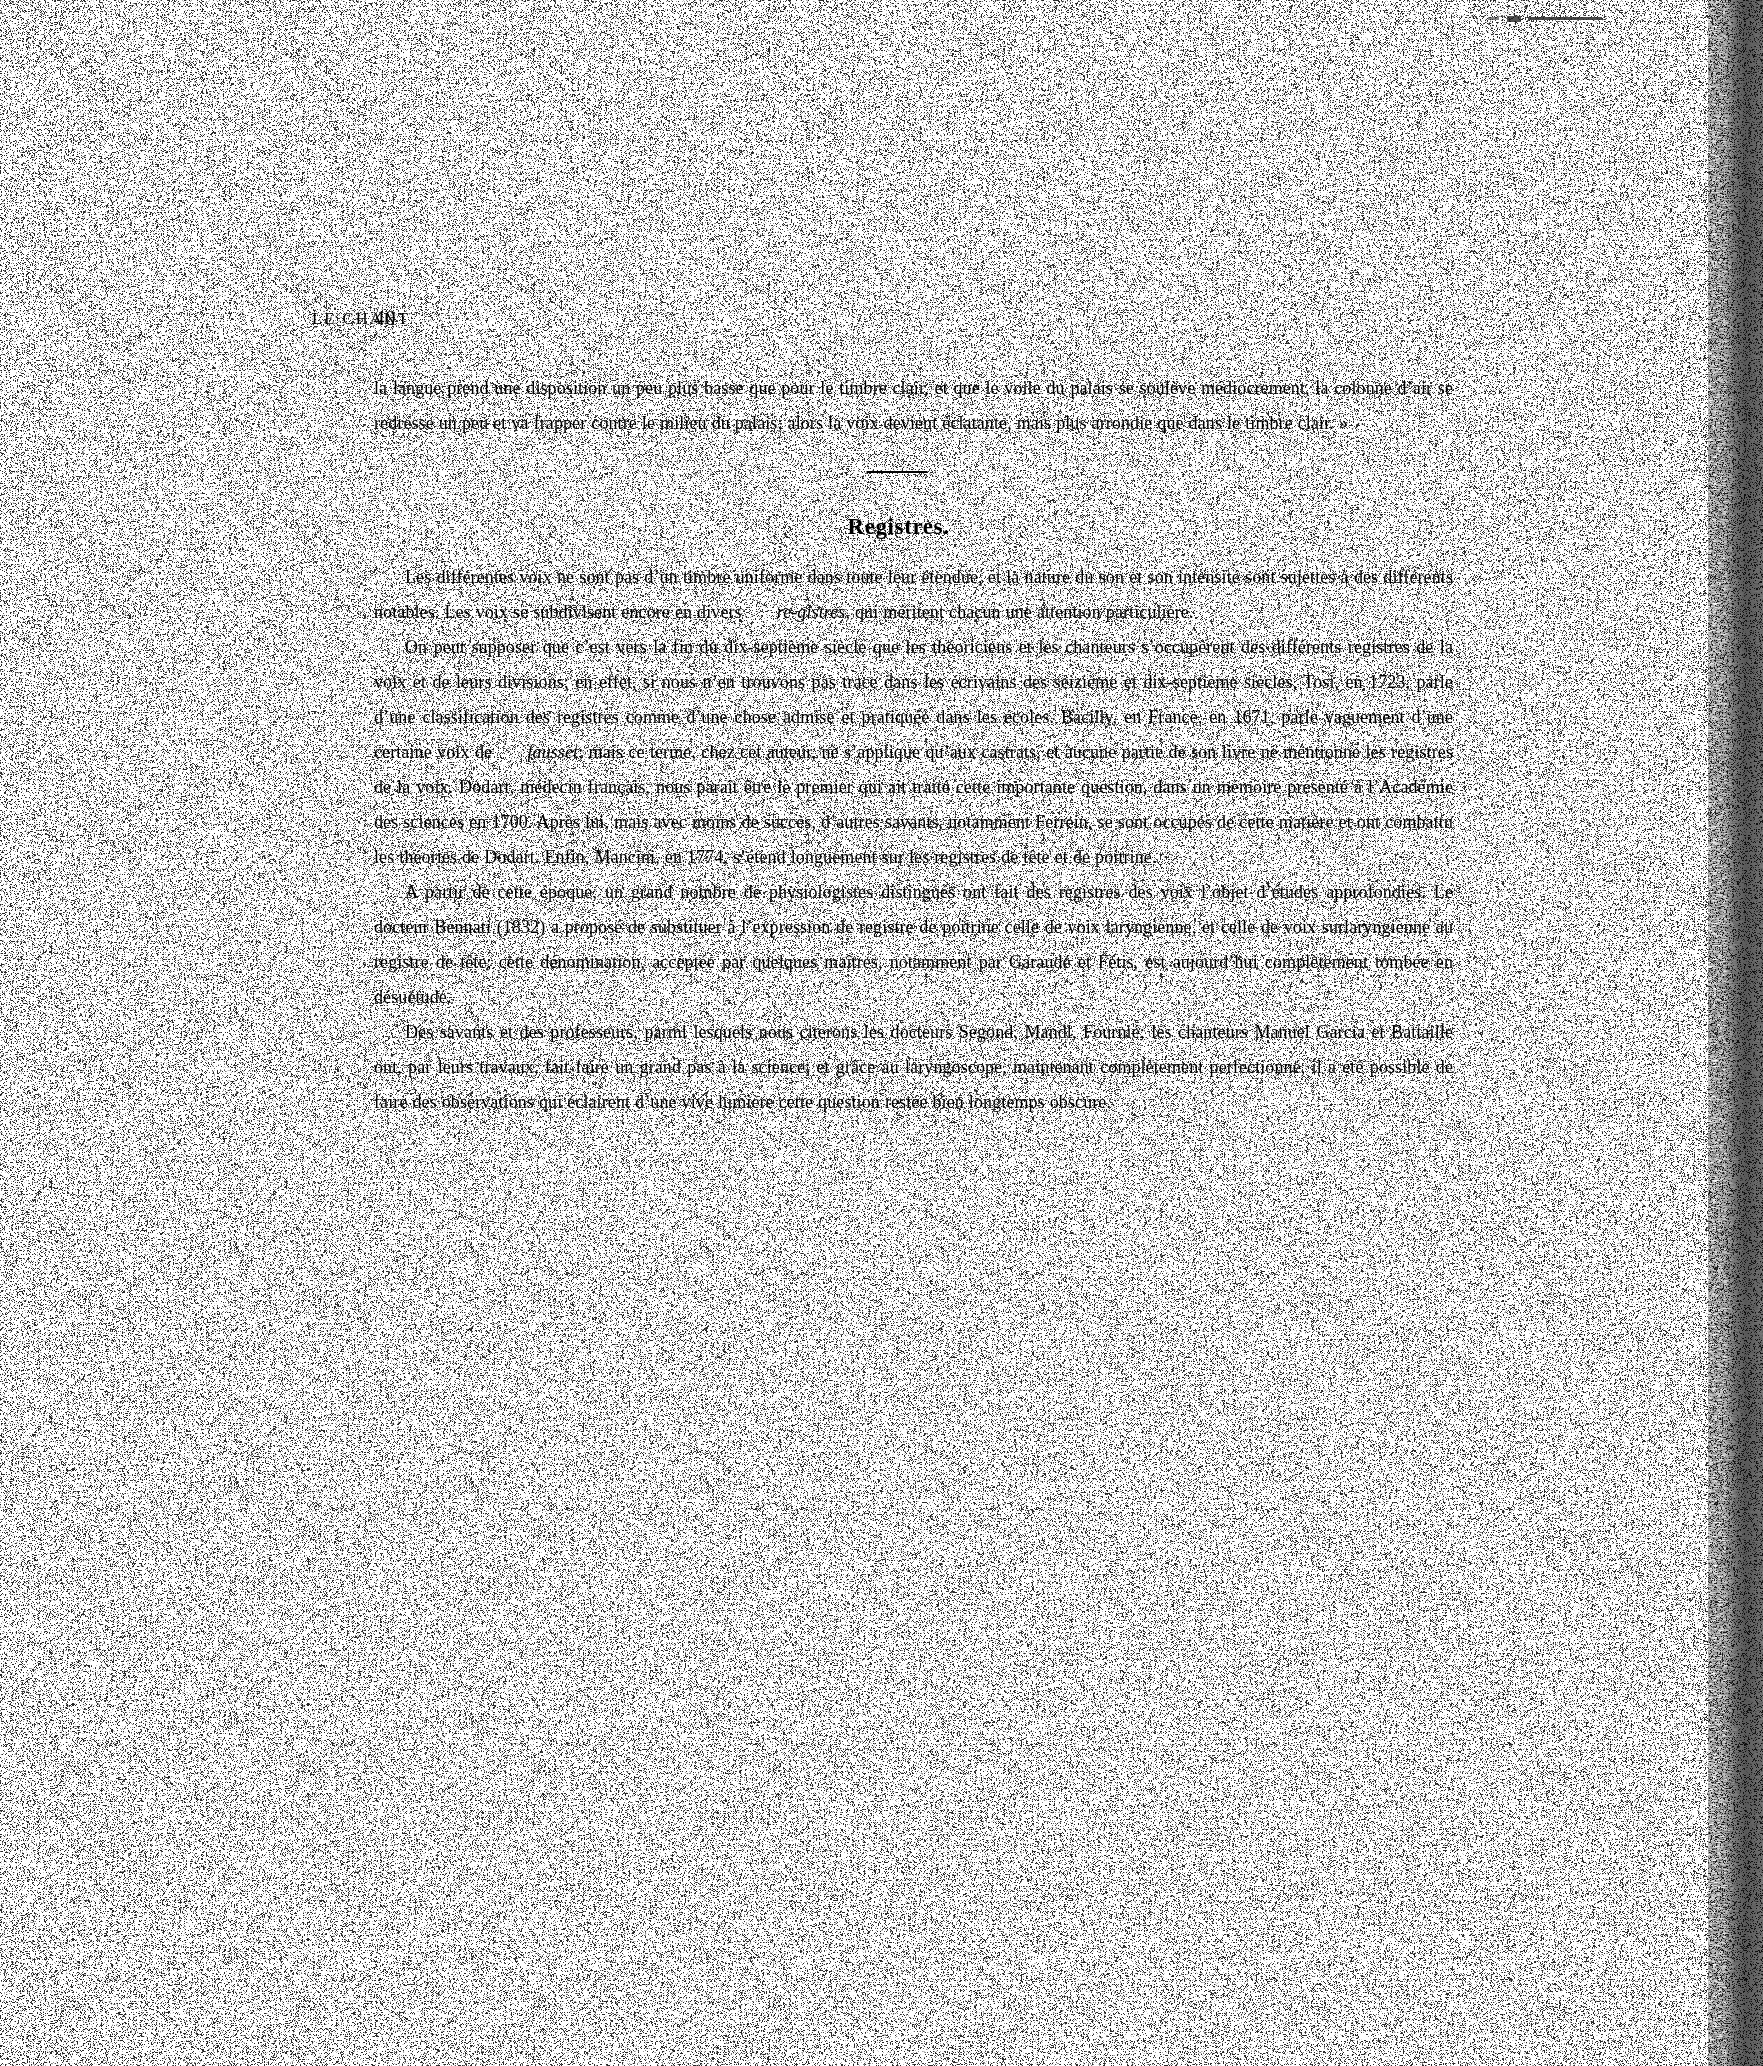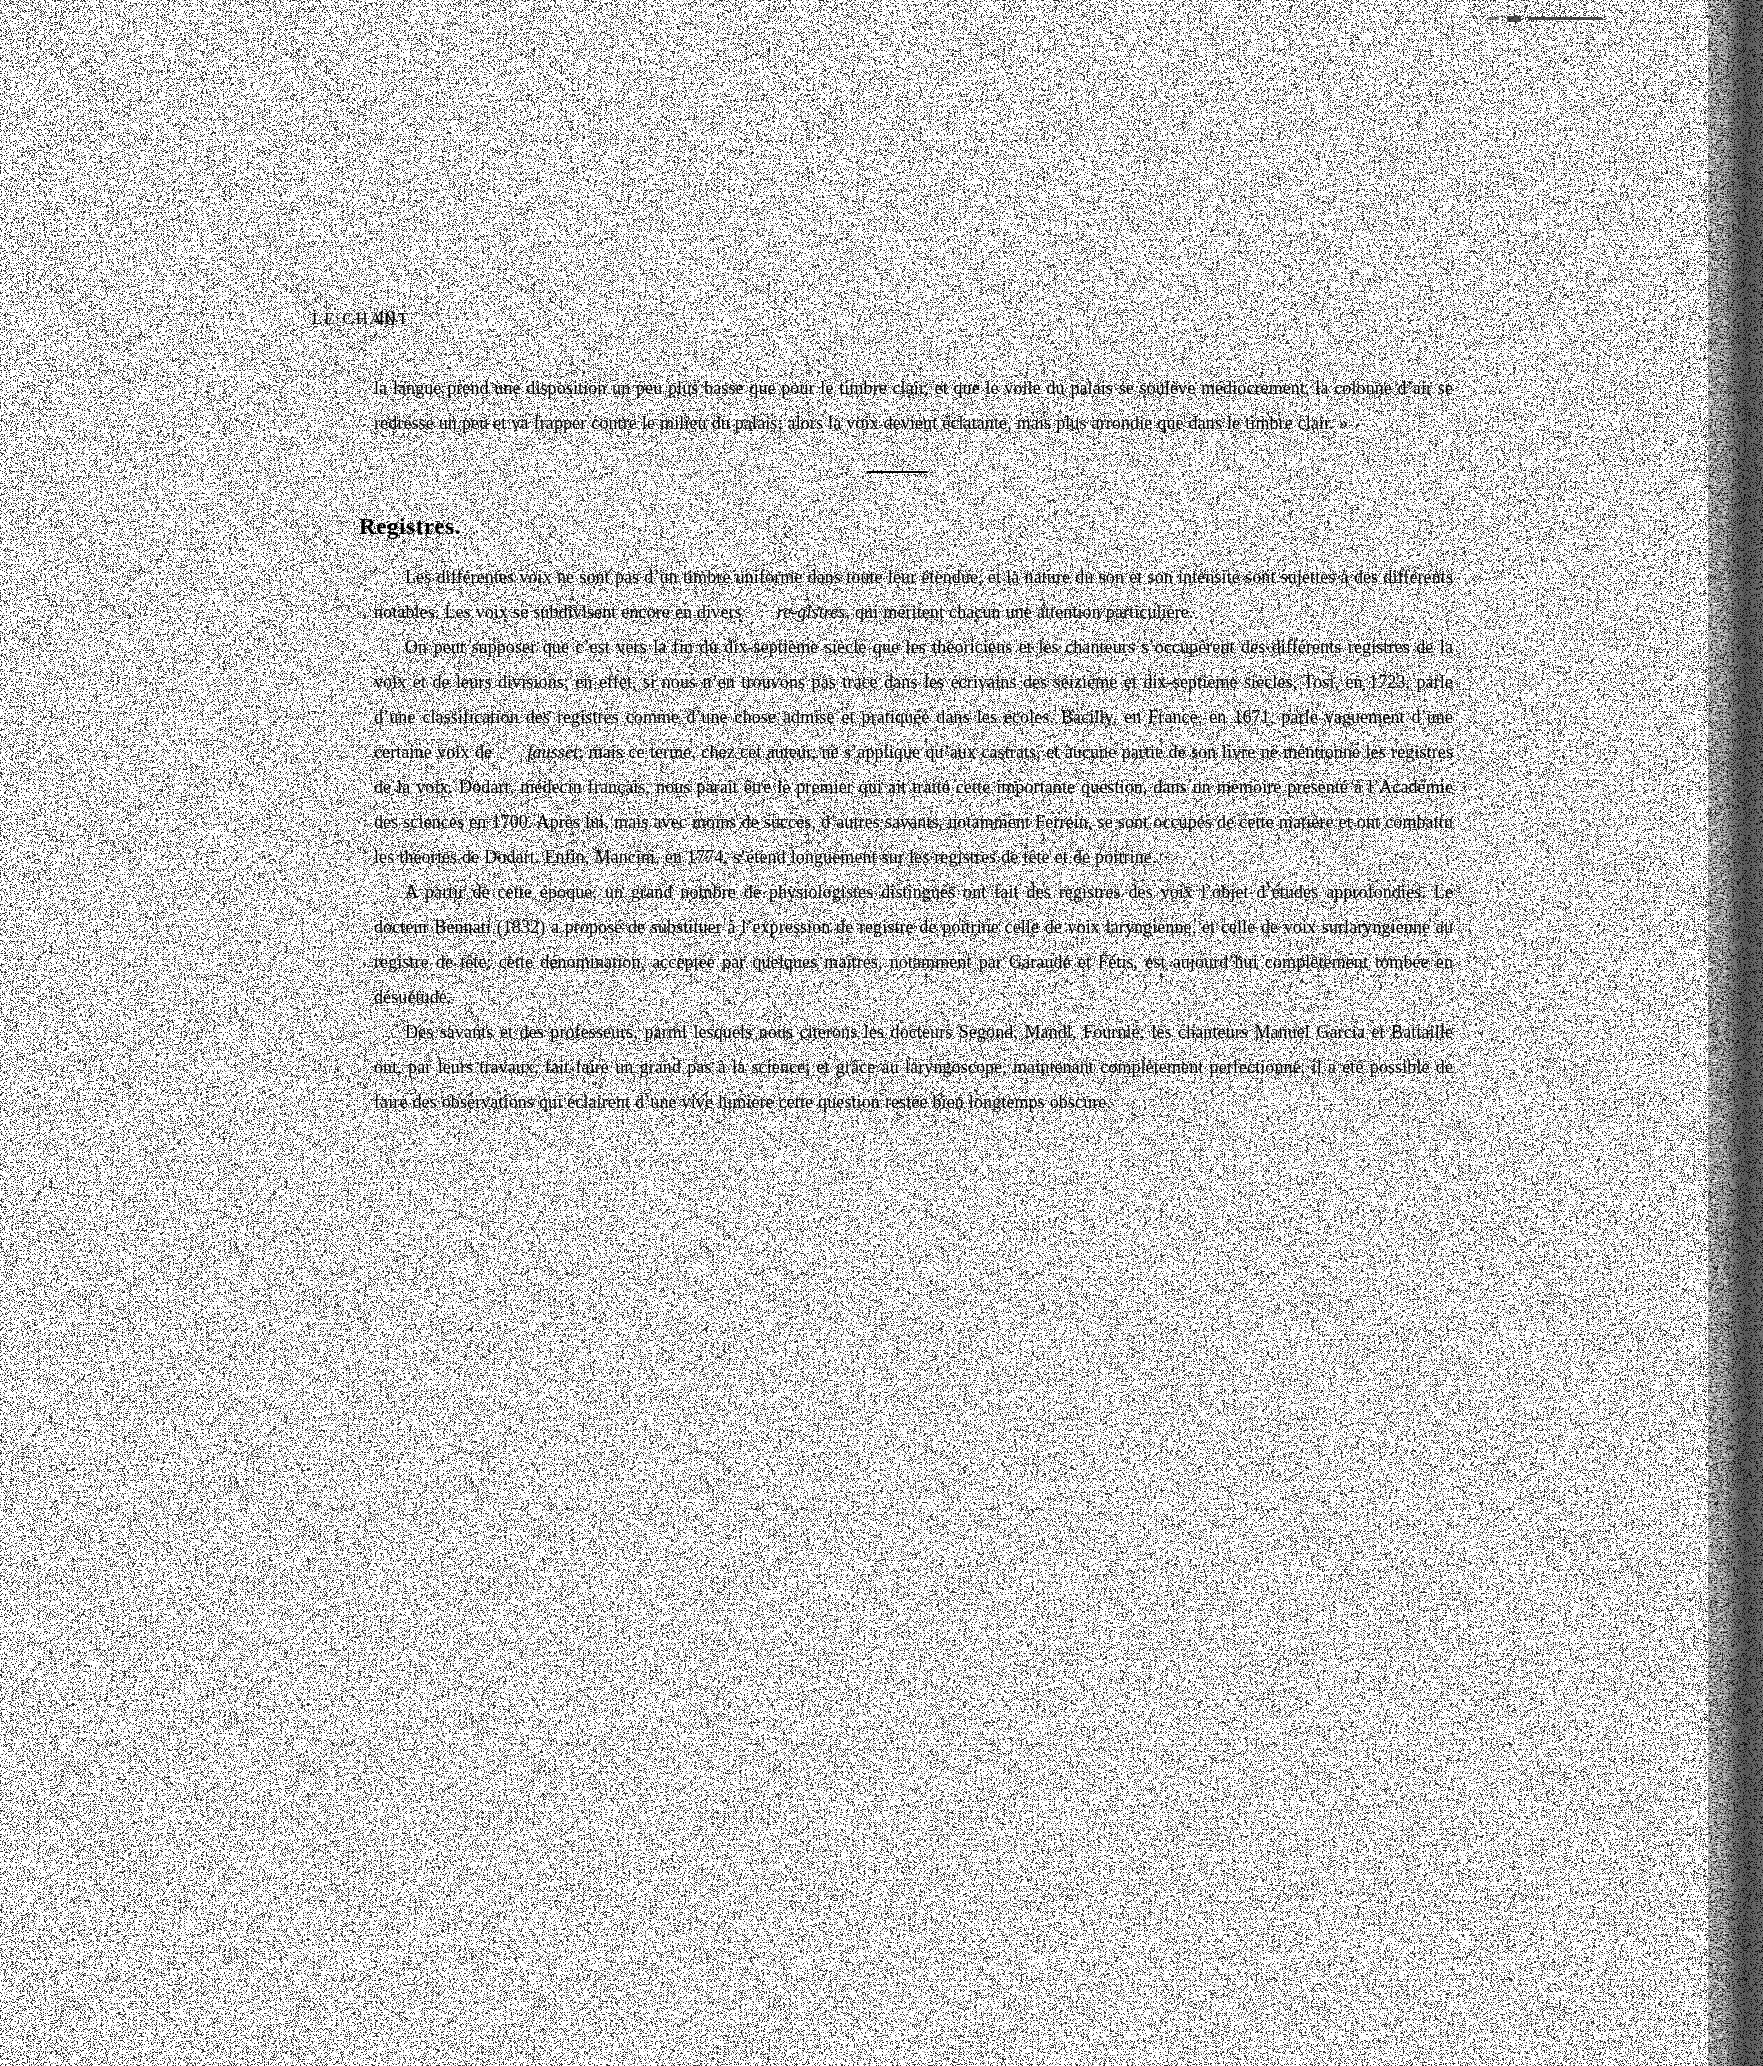--- a/index.html
+++ b/index.html
@@ -137,20 +137,21 @@
     display: inline-block;
     width: 61px;
     height: 2.5px;
     background: #111;
   }
 
   h2.section {
     margin: 40px 0 20px 0;
     font-size: 23px;
     font-weight: bold;
+    text-align: center;
     letter-spacing: 0.6px;
     transform: translateX(-15px);
   }
 
   i.it { font-style: italic; padding-left: 30px; }
 
   
   .textblock { filter: contrast(1.12) saturate(0); }
 </style>
 </head>

